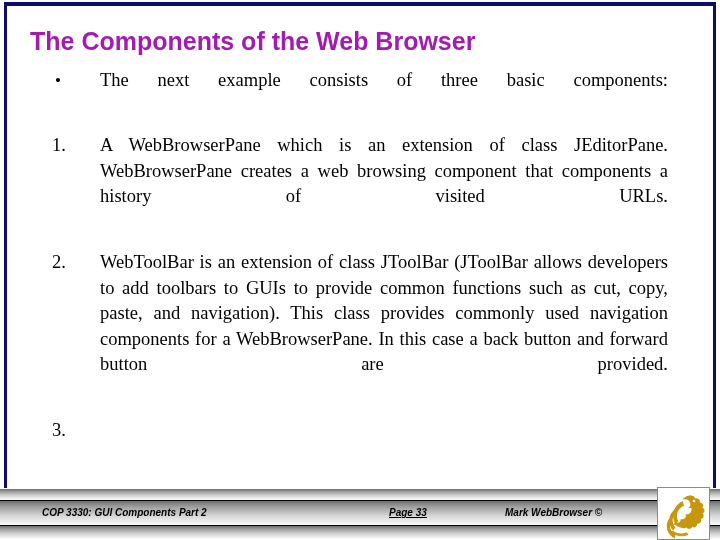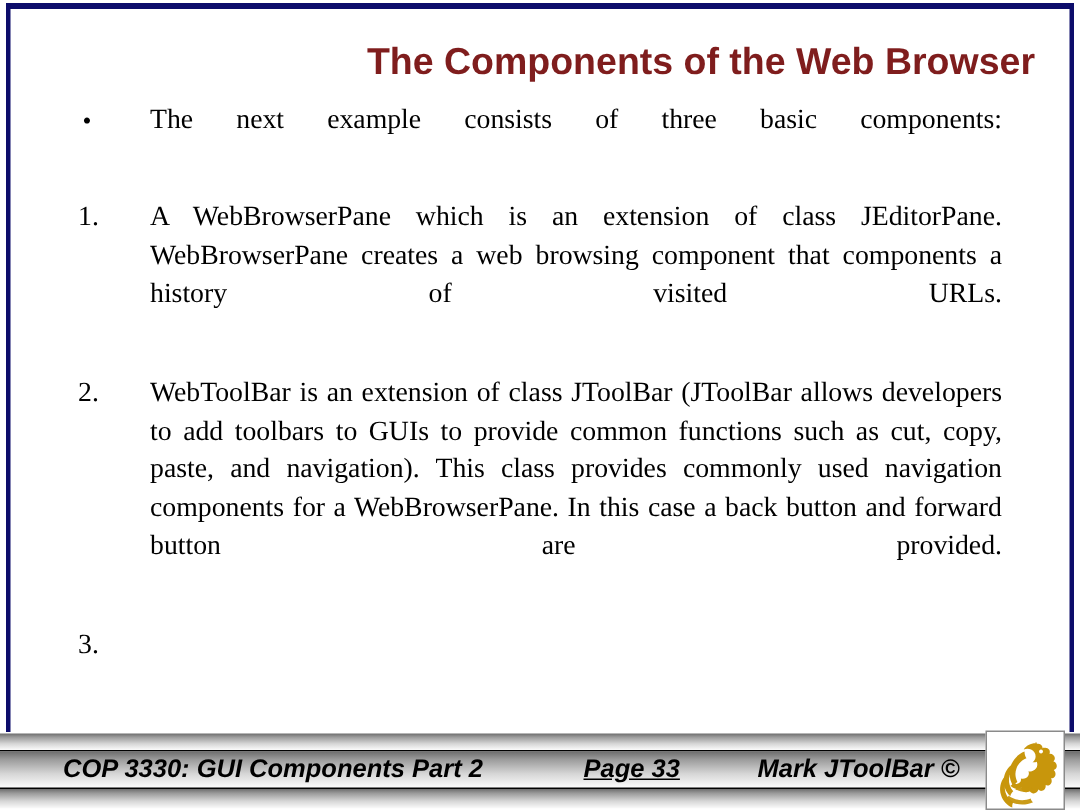--- a/index.html
+++ b/index.html
@@ -47,26 +47,26 @@
     height: 486px;
     background: #0d0d6b;
   }
 
   
   .slide-title {
     position: absolute;
     left: 30px;
     top: 26px;
     width: 660px;
-    text-align: right;
+    text-align: left;
     font-family: "Liberation Sans", "DejaVu Sans", sans-serif;
     font-weight: bold;
     font-size: 25px;
     line-height: 30px;
-    color: #7f1d1d;
+    color: #a21caf;
     letter-spacing: 0px;
     white-space: nowrap;
   }
 
   
   .body-area {
     position: absolute;
     left: 0;
     top: 68px;
     width: 720px;
@@ -131,21 +131,21 @@
   .band-bottom { top: 37px; height: 13px; border-bottom: none; }
 
   .footer-text {
     position: absolute;
     top: 12px;
     height: 28px;
     line-height: 24px;
     font-family: "Liberation Sans", "DejaVu Sans", sans-serif;
     font-style: italic;
     font-weight: bold;
-    font-size: 17px;
+    font-size: 10px;
     color: #000000;
     white-space: nowrap;
   }
   .ft-course { left: 42px; }
   .ft-page   { left: 389px; text-decoration: underline; }
   .ft-author { left: 505px; }
 
   
   .logo-box {
     position: absolute;
@@ -200,21 +200,21 @@
 
   </div>
 
   <div class="footer">
     <div class="band band-top"></div>
     <div class="band band-main"></div>
     <div class="band band-bottom"></div>
 
     <div class="footer-text ft-course">COP 3330: GUI Components Part 2</div>
     <div class="footer-text ft-page">Page 33</div>
-    <div class="footer-text ft-author">Mark JToolBar ©</div>
+    <div class="footer-text ft-author">Mark WebBrowser ©</div>
   </div>
 
   <div class="logo-box">
     <svg width="51" height="51" viewBox="0 0 51 51">
       <g fill="#c8960c">
         <path d="M32.5 7.5c-3.6 0-6.4 1.7-8.0 4.1 1.7-0.6 3.4-0.6 4.9 0.1 2.0 0.9 3.0 2.7 3.0 4.6 0 1.6-0.8 3.0-2.1 3.8 1.0 0.2 2.0 0.1 2.9-0.3 0.6 1.6 0.4 3.3-0.6 4.6-1.2 1.6-3.2 2.2-5.0 1.7 0.5 1.1 0.4 2.3-0.2 3.3-1.0 1.6-3.0 2.2-4.8 1.6 0.2 1.0-0.1 2.0-0.8 2.7-1.2 1.2-3.2 1.2-4.5 0.1-0.2 0.9-0.8 1.6-1.7 1.9 0.9 1.3 2.5 2.1 4.3 2.1 1.1 0 2.1-0.3 3.0-0.8-0.1 0.9 0.2 1.8 0.9 2.4 1.3 1.2 3.4 1.0 4.6-0.4 0.3 0.9 1.0 1.6 1.9 1.8 1.7 0.5 3.5-0.6 4.0-2.4 0.6 0.7 1.5 1.0 2.4 0.8 1.6-0.3 2.7-2.0 2.4-3.8 0.8 0.4 1.8 0.4 2.6-0.1 1.4-0.8 1.9-2.8 1.0-4.4 0.9 0.1 1.8-0.3 2.4-1.1 1.0-1.3 0.7-3.3-0.6-4.5 0.9-0.2 1.6-0.9 1.9-1.8 0.5-1.6-0.5-3.4-2.2-4.0 0.7-0.5 1.1-1.4 1.0-2.3-0.2-1.7-1.8-2.9-3.6-2.7 0.4-0.8 0.4-1.8-0.1-2.6-0.9-1.5-2.9-1.9-4.5-1.0 0.1-0.9-0.3-1.8-1.0-2.4-0.8-0.7-1.9-0.9-2.9-0.6 0.1-0.3 0.1-0.6 0-0.9-0.3-0.0-0.7-0.0-1.0-0.0z"></path>
         <path d="M25.0 13.0c-4.5 1.8-7.8 5.5-9.2 9.8-1.5 4.6-0.8 9.6 1.9 13.4 0.6-1.2 1.5-2.2 2.6-2.9-1.6-2.9-1.8-6.4-0.5-9.5 1.2-2.9 3.6-5.2 6.5-6.3-0.9-1.3-1.3-2.9-1.3-4.5z"></path>
         <path d="M17.5 21.0c-3.6 2.4-5.9 6.2-6.3 10.4-0.4 4.3 1.2 8.5 4.3 11.4 0.3-1.3 1.0-2.5 2.0-3.3-2.1-2.3-3.1-5.4-2.8-8.5 0.3-3.0 1.8-5.7 4.2-7.5-0.8-0.7-1.3-1.6-1.4-2.5z"></path>
         <path d="M11.5 30.0c-2.6 3.4-3.4 7.8-2.2 11.8 1.1 3.9 3.9 7.1 7.6 8.6-0.2-1.3 0.0-2.6 0.7-3.7-2.6-1.3-4.5-3.7-5.3-6.5-0.8-2.8-0.4-5.8 1.1-8.3-0.9-0.5-1.6-1.2-1.9-1.9z"></path>
         <path d="M38.0 10.5c1.2 0.2 2.2 1.0 2.6 2.1 0.5 1.3 0.1 2.8-1.0 3.7-0.6 0.5-1.4 0.7-2.1 0.6 0.6-1.0 0.9-2.1 0.8-3.2-0.1-1.1-0.5-2.2-1.3-3.1 0.3-0.1 0.7-0.1 1.0-0.1z"></path>

